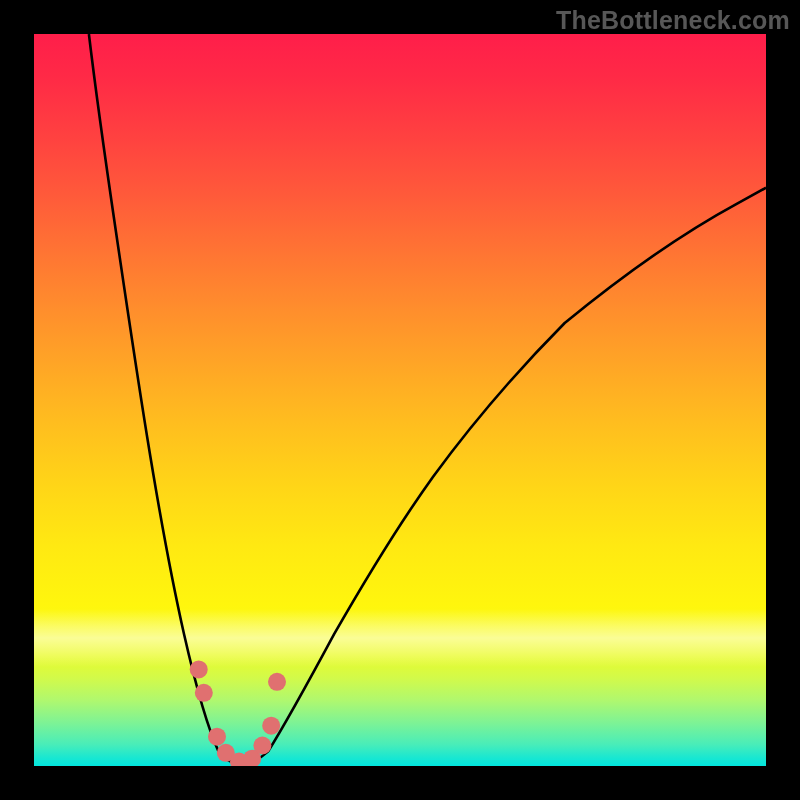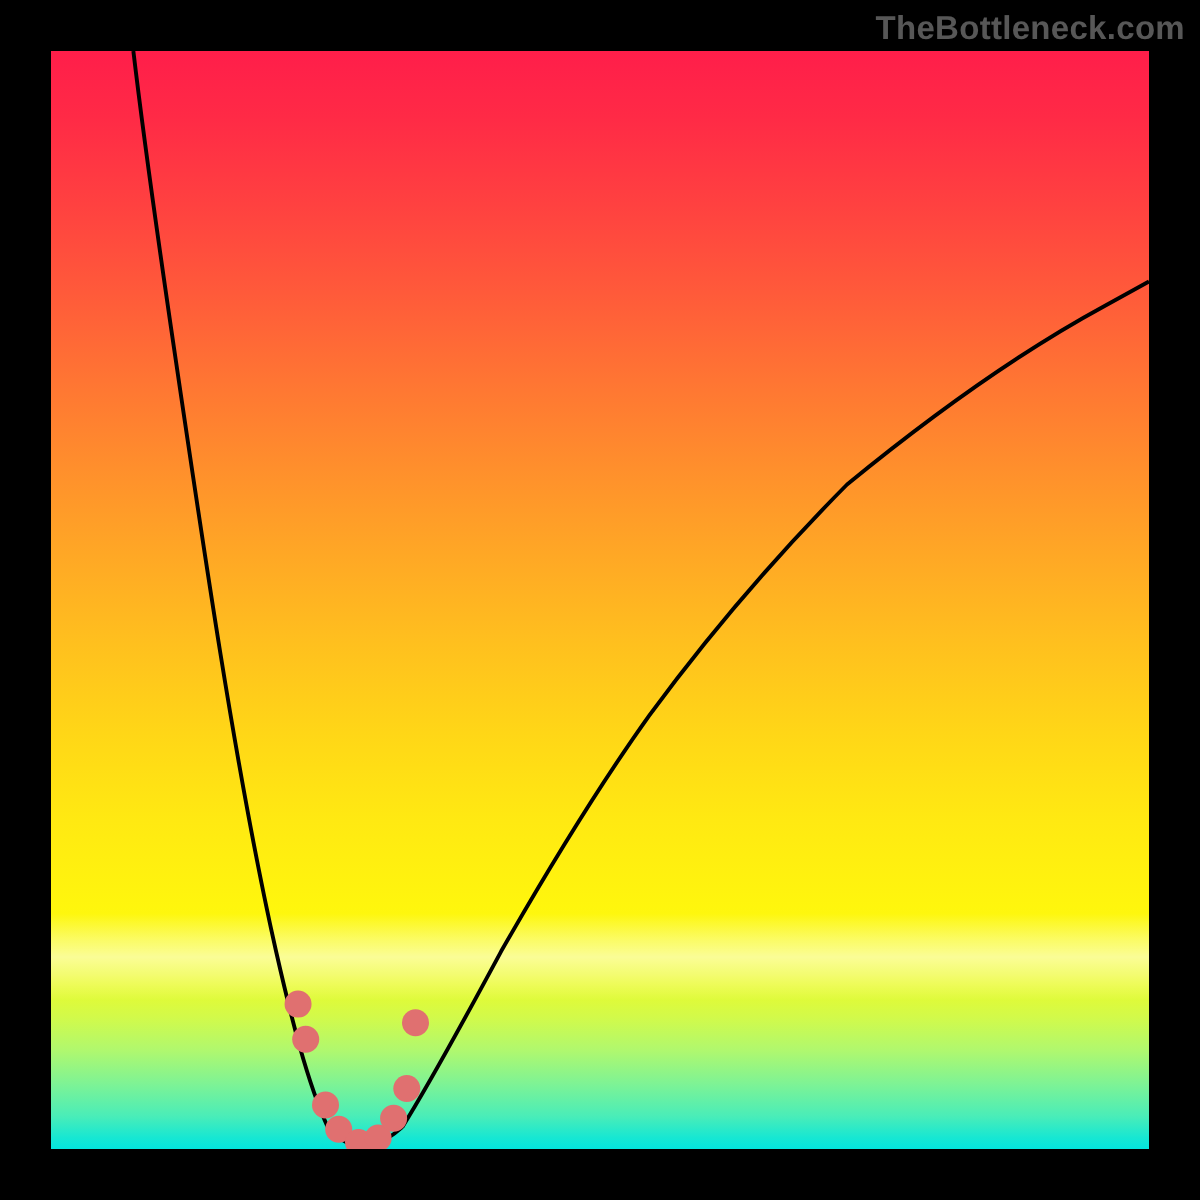--- a/index.html
+++ b/index.html
@@ -8,21 +8,21 @@
     position: relative;
     width: 800px;
     height: 800px;
     background: #000;
   }
   .watermark {
     position: absolute;
     top: 6px;
     right: 10px;
     font-family: Arial, Helvetica, sans-serif;
-    font-size: 22px;
+    font-size: 25px;
     font-weight: 600;
     color: #575757;
     letter-spacing: 0.2px;
     z-index: 10;
   }
   .plot {
     position: absolute;
     left: 34px;
     top: 34px;
     width: 732px;

